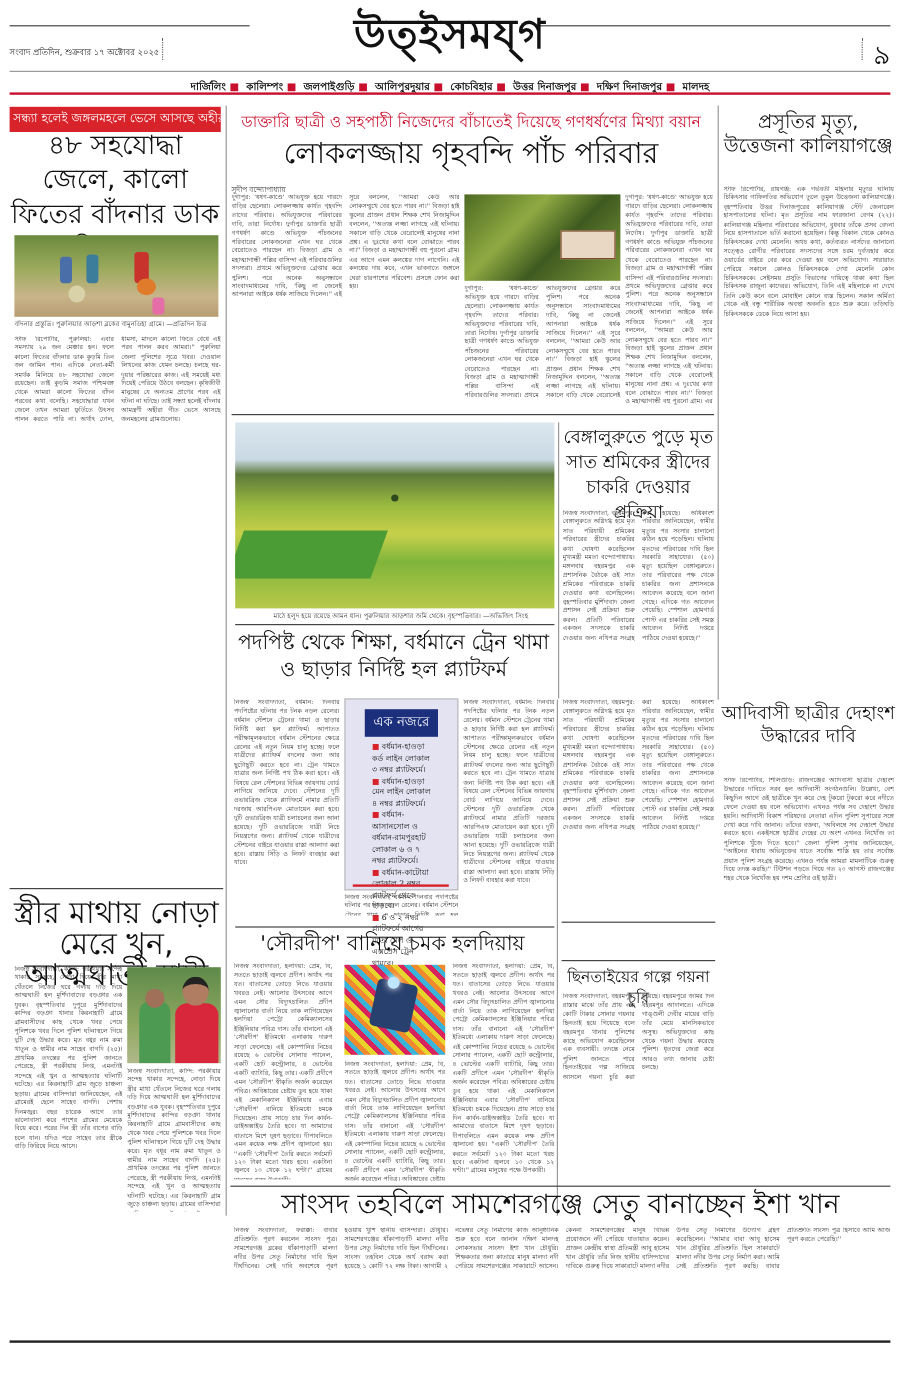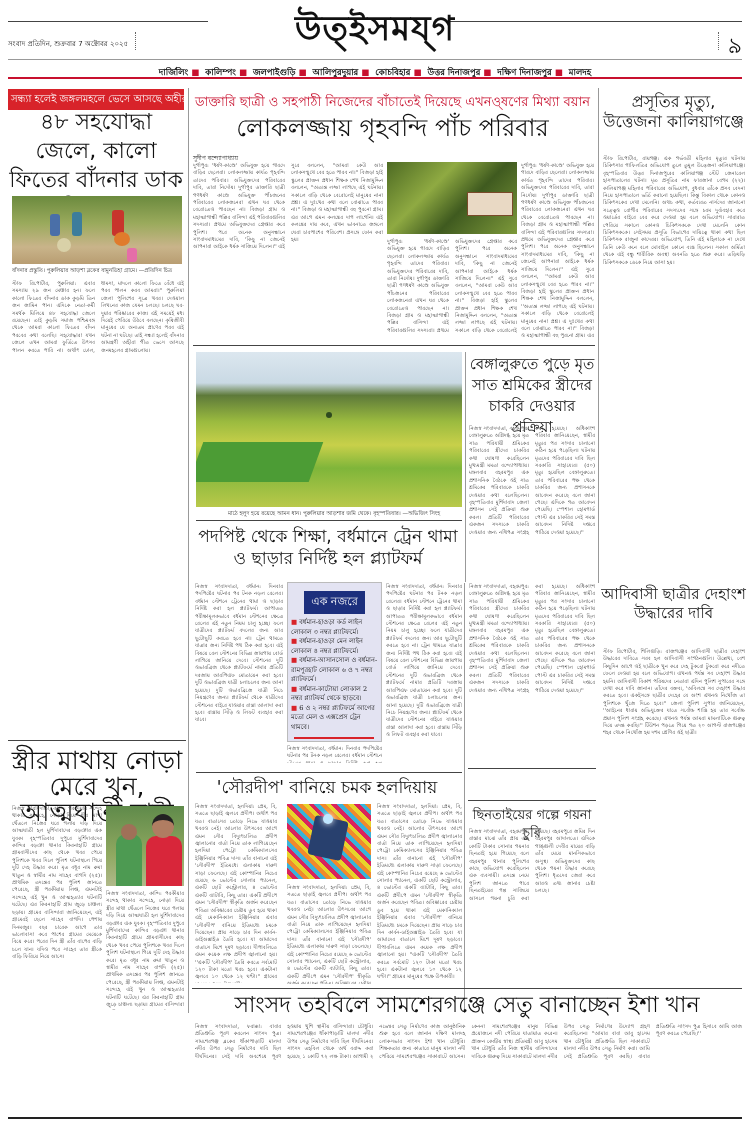--- a/index.html
+++ b/index.html
@@ -14,30 +14,30 @@
 .districts span.sep{color:#c8102e;margin:0 3px}
 .kicker-red{position:absolute;background:#d8232a;color:#fff;font-size:10px;font-family:"DejaVu Sans",sans-serif;padding:2px 3px;white-space:nowrap;overflow:hidden}
 .kicker{position:absolute;color:#c8102e;font-family:"DejaVu Sans",sans-serif;font-size:17px;text-align:center;white-space:nowrap}
 .hl{position:absolute;font-family:"DejaVu Sans",sans-serif;text-align:center;line-height:1.15;color:#111}
 .body{position:absolute;font-size:5.2px;line-height:7.4px;color:#333;text-align:justify;overflow:hidden;column-gap:6px}
 .byline{position:absolute;font-size:6px;color:#333}
 .photo{position:absolute;overflow:hidden}
 .caption{position:absolute;font-size:5.5px;color:#333;white-space:nowrap;overflow:hidden}
 .glance{position:absolute;background:#e3e3f2;border:1px solid #bbb}
 .glance-title{background:#1c2f7d;color:#fff;text-align:center;font-family:"DejaVu Sans",sans-serif;font-size:11px;margin:8px 16px 4px;padding:2px 0}
-.glance-item{font-size:6.5px;line-height:9.5px;padding:0 3px;color:#111}
+.glance-item{font-size:6.5px;line-height:9.5px;padding:0 22px;color:#111}
 .glance-item .b{color:#d8232a}
 </style>
 </head>
 <body>
 
 <div class="rule" style="left:8px;top:21px;width:200px;height:1px"></div>
 <div class="rule" style="left:450px;top:21px;width:292px;height:1px"></div>
 <div class="masthead-title">উত্ইসময্গ</div>
-<div class="dateline">সংবাদ প্রতিদিন, শুক্রবার 7 অক্টোবর ২০২৫</div>
+<div class="dateline">সংবাদ প্রতিদিন, শুক্রবার ১৭ অক্টোবর ২০২৫</div>
 <div class="dots" style="left:135px;top:32px;height:18px"></div>
 <div class="dots" style="left:718px;top:32px;height:18px"></div>
 <div class="pageno">৯</div>
 <div class="rule" style="left:8px;top:59px;width:734px;height:1px;background:#999"></div>
 <div class="districts">
   <span>দার্জিলিং</span><span class="sep">■</span>
   <span>কালিম্পং</span><span class="sep">■</span>
   <span>জলপাইগুড়ি</span><span class="sep">■</span>
   <span>আলিপুরদুয়ার</span><span class="sep">■</span>
   <span>কোচবিহার</span><span class="sep">■</span>
@@ -58,21 +58,21 @@
   <div class="abs" style="left:60px;top:16px;width:10px;height:24px;background:#3d7d9c;border-radius:3px"></div>
   <div class="abs" style="left:100px;top:14px;width:12px;height:26px;background:#c8342c;border-radius:3px"></div>
   <div class="abs" style="left:102px;top:36px;width:16px;height:14px;background:#e07b2c;border-radius:50%"></div>
   <div class="abs" style="left:115px;top:52px;width:10px;height:14px;background:#e56ea8;border-radius:3px"></div>
   <div class="abs" style="left:45px;top:42px;width:14px;height:14px;background:#d9d1a8;border-radius:50%"></div>
 </div>
 <div class="caption" style="left:12px;top:267px;width:172px">বাঁদনার প্রস্তুতি। পুরুলিয়ার আড়শা ব্লকের বামুনডিহা গ্রামে। —প্রতিদিন চিত্র</div>
 <div class="body" style="left:12px;top:280px;width:172px;height:390px;column-count:2">স্টাফ রিপোর্টার, পুরুলিয়া: এবার সমস্যায় ২৯ জন মেঞ্চার হন। ফলে কালো ফিতের বাঁদনার ডাক কুড়মি তিন জন জামিন পান। এদিকে নেতা-কর্মী সমর্থক মিলিয়ে ৪৮ সহযোদ্ধা জেলে রয়েছেন। তাই কুড়মি সমাজ পশ্চিমবঙ্গ থেকে আমরা কালো ফিতের বাঁদন পরবের কথা বলেছি। সহযোদ্ধারা যখন জেলে তখন আমরা ফুর্তিতে উৎসব পালন করতে পারি না। অর্থাৎ ঢোল, ধামসা, মাদলে কালো ফিতে বেঁধে এই পরব পালন করব আমরা।'' পুরুলিয়া জেলা পুলিশের সূত্রে খবর। দেওয়াল লিখনের কাজ যেমন চলছে। চলছে ঘর-দুয়ার পরিষ্কারের কাজ। এই সময়েই মধ্য দিয়েই পেরিয়ে উঠবে বলছেন। কৃষিজীবী মানুষের যে অন্যতম প্রাণের পরব এই ঘটনা না ঘটছে। তাই সন্ধ্যা হলেই বাঁদনার আমন্ত্রণী অহীরা গীত ভেসে আসছে জনমহলের গ্রামগুলোয়।</div>
 <div class="rule" style="left:8px;top:740px;width:178px;height:1px"></div>
 
-<div class="kicker" style="left:190px;top:92px;width:405px;font-size:13px">ডাক্তারি ছাত্রী ও সহপাঠী নিজেদের বাঁচাতেই দিয়েছে এখনও্ষণের মিথ্যা বয়ান</div>
+<div class="kicker" style="left:190px;top:92px;width:405px;font-size:13px">ডাক্তারি ছাত্রী ও সহপাঠী নিজেদের বাঁচাতেই দিয়েছে গণধর্ষণের মিথ্যা বয়ান</div>
 <div class="hl" style="left:190px;top:108px;width:405px;font-size:24px;line-height:40px;white-space:nowrap">লোকলজ্জায় গৃহবন্দি পাঁচ পরিবার</div>
 <div class="byline" style="left:193px;top:153px">সুদীপ বন্দ্যোপাধ্যায়</div>
 <div class="body" style="left:193px;top:162px;width:190px;height:178px;column-count:2">দুর্গাপুর: 'ধর্ষণ-কাণ্ডে' অভিযুক্ত হয়ে গারদে বাড়ির ছেলেরা। লোকলজ্জায় কার্যত গৃহবন্দি তাদের পরিবার। অভিযুক্তদের পরিবারের দাবি, তারা নির্দোষ। দুর্গাপুর ডাক্তারি ছাত্রী গণধর্ষণ কাণ্ডে অভিযুক্ত পাঁচজনের পরিবারের লোকজনেরা এখন ঘর থেকে বেরোতেও পারছেন না। বিজড়া গ্রাম ও মহাত্মাগান্ধী পল্লির বাসিন্দা এই পরিবারগুলির সদস্যরা। প্রথমে অভিযুক্তদের গ্রেপ্তার করে পুলিশ। পরে অনেক অনুসন্ধানে সাংবাদমাধ্যমের দাবি, 'কিছু না জেনেই আপনারা আইকে ধর্ষক সাজিয়ে দিলেন।'' এই সুরে বললেন, ''আমরা কেউ আর লোকসম্মুখে বের হতে পারব না।'' বিজড়া হাই স্কুলের প্রাক্তন প্রধান শিক্ষক শেখ নিজামুদ্দিন বললেন, ''অত্যন্ত লজ্জা লাগছে এই ঘটনায়। সকালে বাড়ি থেকে বেরোলেই মানুষের নানা প্রশ্ন। এ দুঃখের কথা বলে বোঝাতে পারব না।'' বিজড়া ও মহাত্মাগান্ধী বহু পুরনো গ্রাম। এর আগে এমন কলঙ্কের দাগ লাগেনি। এই কলঙ্কের দায় কবে, এখন ভাবনাতে জঙ্গলে ঘেরা চারপাশের পরিবেশ। প্রসঙ্গে ফোন করা হয়।</div>
 <div class="photo" style="left:387px;top:162px;width:130px;height:72px;background:linear-gradient(135deg,#4d6a23 0%,#8faa42 35%,#3f5a1f 60%,#7e9a3b 100%)">
   <div class="abs" style="left:80px;top:30px;width:46px;height:24px;background:#e9d9c4;border:1px solid #7a4a2a"></div>
 
 </div>
 <div class="body" style="left:387px;top:238px;width:130px;height:100px;column-count:2">দুর্গাপুর: 'ধর্ষণ-কাণ্ডে' অভিযুক্ত হয়ে গারদে বাড়ির ছেলেরা। লোকলজ্জায় কার্যত গৃহবন্দি তাদের পরিবার। অভিযুক্তদের পরিবারের দাবি, তারা নির্দোষ। দুর্গাপুর ডাক্তারি ছাত্রী গণধর্ষণ কাণ্ডে অভিযুক্ত পাঁচজনের পরিবারের লোকজনেরা এখন ঘর থেকে বেরোতেও পারছেন না। বিজড়া গ্রাম ও মহাত্মাগান্ধী পল্লির বাসিন্দা এই পরিবারগুলির সদস্যরা। প্রথমে অভিযুক্তদের গ্রেপ্তার করে পুলিশ। পরে অনেক অনুসন্ধানে সাংবাদমাধ্যমের দাবি, 'কিছু না জেনেই আপনারা আইকে ধর্ষক সাজিয়ে দিলেন।'' এই সুরে বললেন, ''আমরা কেউ আর লোকসম্মুখে বের হতে পারব না।'' বিজড়া হাই স্কুলের প্রাক্তন প্রধান শিক্ষক শেখ নিজামুদ্দিন বললেন, ''অত্যন্ত লজ্জা লাগছে এই ঘটনায়। সকালে বাড়ি থেকে বেরোলেই মানুষের নানা প্রশ্ন। এ দুঃখের কথা বলে বোঝাতে পারব না।'' বিজড়া ও মহাত্মাগান্ধী বহু পুরনো গ্রাম। এর আগে এমন কলঙ্কের দাগ লাগেনি। এই কলঙ্কের দায় কবে, এখন ভাবনাতে জঙ্গলে ঘেরা চারপাশের পরিবেশ। প্রসঙ্গে ফোন করা হয়।</div>
 <div class="body" style="left:521px;top:162px;width:73px;height:176px">দুর্গাপুর: 'ধর্ষণ-কাণ্ডে' অভিযুক্ত হয়ে গারদে বাড়ির ছেলেরা। লোকলজ্জায় কার্যত গৃহবন্দি তাদের পরিবার। অভিযুক্তদের পরিবারের দাবি, তারা নির্দোষ। দুর্গাপুর ডাক্তারি ছাত্রী গণধর্ষণ কাণ্ডে অভিযুক্ত পাঁচজনের পরিবারের লোকজনেরা এখন ঘর থেকে বেরোতেও পারছেন না। বিজড়া গ্রাম ও মহাত্মাগান্ধী পল্লির বাসিন্দা এই পরিবারগুলির সদস্যরা। প্রথমে অভিযুক্তদের গ্রেপ্তার করে পুলিশ। পরে অনেক অনুসন্ধানে সাংবাদমাধ্যমের দাবি, 'কিছু না জেনেই আপনারা আইকে ধর্ষক সাজিয়ে দিলেন।'' এই সুরে বললেন, ''আমরা কেউ আর লোকসম্মুখে বের হতে পারব না।'' বিজড়া হাই স্কুলের প্রাক্তন প্রধান শিক্ষক শেখ নিজামুদ্দিন বললেন, ''অত্যন্ত লজ্জা লাগছে এই ঘটনায়। সকালে বাড়ি থেকে বেরোলেই মানুষের নানা প্রশ্ন। এ দুঃখের কথা বলে বোঝাতে পারব না।'' বিজড়া ও মহাত্মাগান্ধী বহু পুরনো গ্রাম। এর আগে এমন কলঙ্কের দাগ লাগেনি। এই কলঙ্কের দায় কবে, এখন ভাবনাতে জঙ্গলে ঘেরা চারপাশের পরিবেশ। প্রসঙ্গে ফোন করা হয়।</div>
 <div class="rule" style="left:193px;top:345px;width:402px;height:1px"></div>

